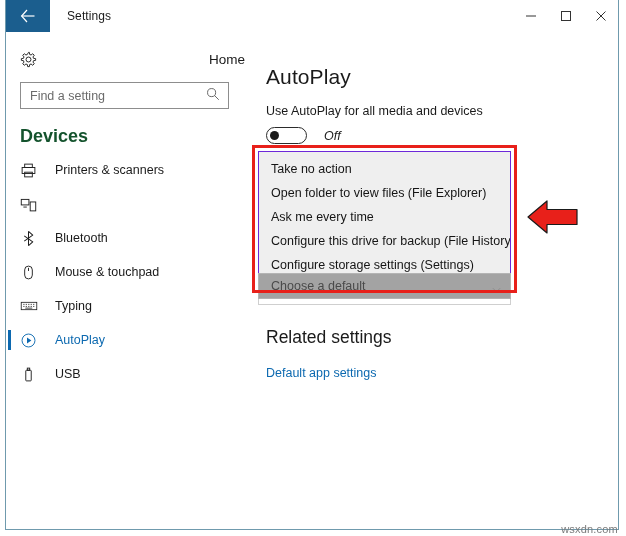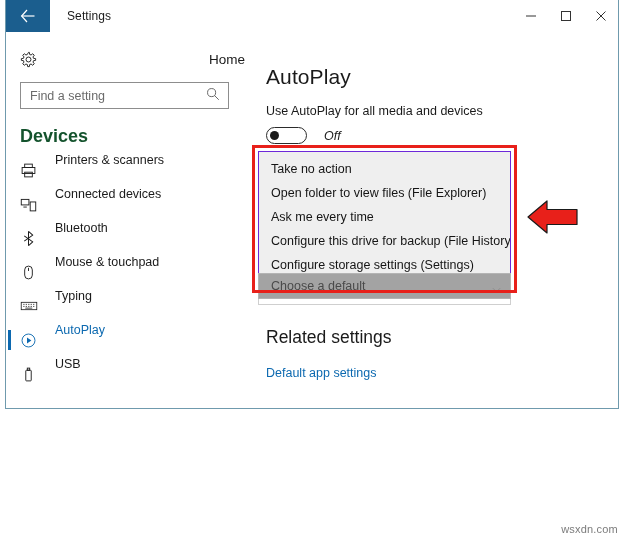--- a/index.html
+++ b/index.html
@@ -18,21 +18,21 @@
     height: 536px;
     background: #ffffff;
   }
 
   
   .window {
     position: absolute;
     left: 5px;
     top: 0px;
     width: 614px;
-    height: 409px;
+    height: 530px;
     background: #ffffff;
     border: 1px solid #6f9aad;
     border-top: none;
     overflow: hidden;
   }
 
   
   .titlebar {
     position: relative;
     height: 32px;
@@ -128,20 +128,21 @@
   .section-label {
     font-size: 18px;
     color: #14532d;
     padding: 17px 0 6px 14px;
     font-weight: bold;
   }
 
   .nav-item {
     position: relative;
     display: flex;
+    align-items: center;
     height: 34px;
     padding-left: 14px;
     cursor: default;
   }
   .nav-item .ico {
     width: 30px;
     display: flex;
     align-items: center;
     justify-content: flex-start;
     color: #1f1f1f;
@@ -402,21 +403,20 @@
         <div class="nav-item">
           <span class="ico">
             <svg width="17" height="17" viewBox="0 0 20 20">
               <g fill="none" stroke="currentColor" stroke-width="1.1">
                 <rect x="1.5" y="4" width="9" height="6.5"></rect>
                 <path d="M4 13 L8 13"></path>
                 <rect x="12" y="7" width="6.5" height="10.5"></rect>
               </g>
             </svg>
           </span>
-          <span class="lbl">Connected devices</span>
         </div>
 
         <div class="nav-item">
           <span class="ico">
             <svg width="17" height="17" viewBox="0 0 20 20">
               <path d="M10 1.5 L10 18.5 M10 1.5 L15 6 L5 13 M10 18.5 L15 14 L5 7" fill="none" stroke="currentColor" stroke-width="1.2" stroke-linejoin="round"></path>
             </svg>
           </span>
           <span class="lbl">Bluetooth</span>
         </div>

